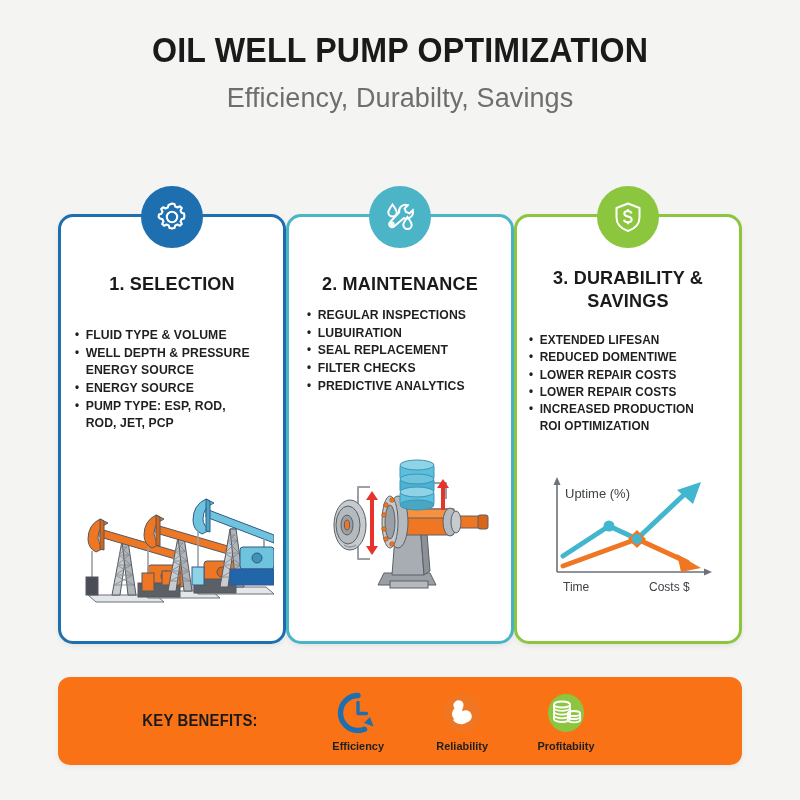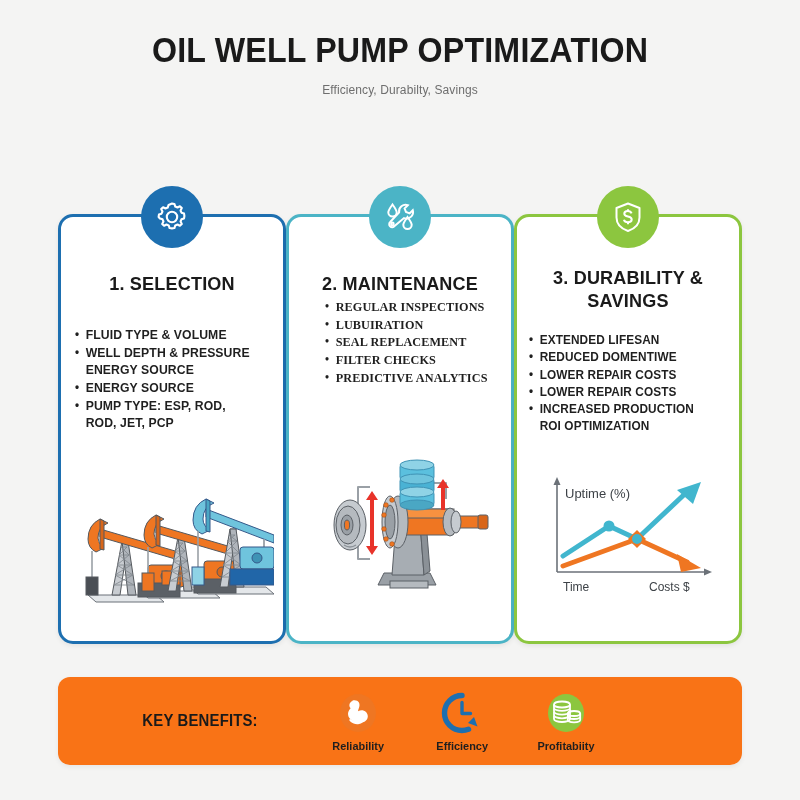--- a/index.html
+++ b/index.html
@@ -22,21 +22,21 @@
     font-family: "Liberation Sans", sans-serif;
     font-size: 35px;
     font-weight: bold;
     letter-spacing: 0.2px;
     color: #1a1a1a;
     transform: scaleX(0.92);
     line-height: 1.05;
   }
   .subtitle {
     margin-top: 14px;
-    font-size: 12px;
+    font-size: 27px;
     color: #6e6e6e;
     font-weight: 400;
     letter-spacing: 0.1px;
   }
 
   
   .cards {
     position: absolute;
     top: 214px;
     left: 58px;
@@ -87,21 +87,21 @@
     transform: scaleX(0.95);
     padding: 0 6px;
   }
   .card.c3 .card-title { margin-top: 49px; font-size: 19px; }
 
   .bullets {
     margin-top: 32px;
     padding: 0 2px 0 14px;
     list-style: none;
   }
-  .card.c2 .bullets { padding-left: 36px; margin-top: 4px; font-family: Liberation Serif, serif; }
+  .card.c2 .bullets { padding-left: 18px; margin-top: 12px; }
   .card.c3 .bullets { padding-left: 12px; margin-top: 20px; }
 
   .bullets li {
     position: relative;
     font-size: 12.6px;
     font-weight: bold;
     color: #1f1f1f;
     line-height: 1.40;
     letter-spacing: 0.1px;
     padding-left: 11px;
@@ -422,39 +422,39 @@
     </div>
   </div>
 </div>
 
 <div class="footer">
   <div class="kb-label">KEY BENEFITS:</div>
 
   <div class="benefit">
     <div class="benefit-icon">
       <svg width="42" height="42" viewBox="0 0 42 42">
+        <path d="M21 3.5a17.5 17.5 0 100 35 17.5 17.5 0 006.5-1.25" fill="none" stroke="#1d6fb0" stroke-width="5.4" stroke-linecap="round"></path>
+        <path d="M27 31l9.5 3.5L33 25z" fill="#1d6fb0"></path>
+        <path d="M21 10.5v11h8.5" fill="none" stroke="#1d6fb0" stroke-width="3.4" stroke-linecap="round" stroke-linejoin="round"></path>
+      </svg>
+    </div>
+    <div class="benefit-label">Efficiency</div>
+  </div>
+
+  <div class="benefit">
+    <div class="benefit-icon">
+      <svg width="42" height="42" viewBox="0 0 42 42">
         <ellipse cx="21" cy="21" rx="18" ry="19" fill="#ef7622"></ellipse>
         <g fill="#ffffff">
           <path d="M15.5 8.5c2.4-.8 5.2-.2 6.4 2 .9 1.7.7 3.6.1 5.3-.4 1.2-.9 2.3-1 3.5 1.6-.9 3.5-1.3 5.3-.9 2.6.6 4.4 2.9 4.5 5.5.1 3-2 5.6-4.9 6.4-2.6.7-5.4.2-7.9-.7-2.1-.8-4.2-1.9-5.6-3.7-1.3-1.7-1.7-4-1.1-6 .4-1.4 1.3-2.6 2.3-3.6-.8-1-1.4-2.3-1.2-3.6.2-1.7 1.5-3.1 3.1-3.7z"></path>
           <path d="M12.8 26.8c2.8 1.6 6 2.4 9.2 2.2 1.9-.1 3.9-.6 5.4-1.8-.5 2.5-2.8 4.3-5.3 4.8-3 .6-6.2-.2-8.5-2.2-.5-.4-1-1-1.3-1.6z"></path>
         </g>
       </svg>
     </div>
     <div class="benefit-label">Reliability</div>
-  </div>
-
-  <div class="benefit">
-    <div class="benefit-icon">
-      <svg width="42" height="42" viewBox="0 0 42 42">
-        <path d="M21 3.5a17.5 17.5 0 100 35 17.5 17.5 0 006.5-1.25" fill="none" stroke="#1d6fb0" stroke-width="5.4" stroke-linecap="round"></path>
-        <path d="M27 31l9.5 3.5L33 25z" fill="#1d6fb0"></path>
-        <path d="M21 10.5v11h8.5" fill="none" stroke="#1d6fb0" stroke-width="3.4" stroke-linecap="round" stroke-linejoin="round"></path>
-      </svg>
-    </div>
-    <div class="benefit-label">Efficiency</div>
   </div>
 
   <div class="benefit">
     <div class="benefit-icon">
       <svg width="42" height="42" viewBox="0 0 42 42">
         <ellipse cx="21" cy="21" rx="18" ry="19" fill="#8cc63f"></ellipse>
         <g fill="none" stroke="#ffffff" stroke-width="1.8">
 
           <ellipse cx="17" cy="12.5" rx="8" ry="3"></ellipse>
           <path d="M9 12.5v3.4c0 1.65 3.58 3 8 3s8-1.35 8-3V12.5"></path>

